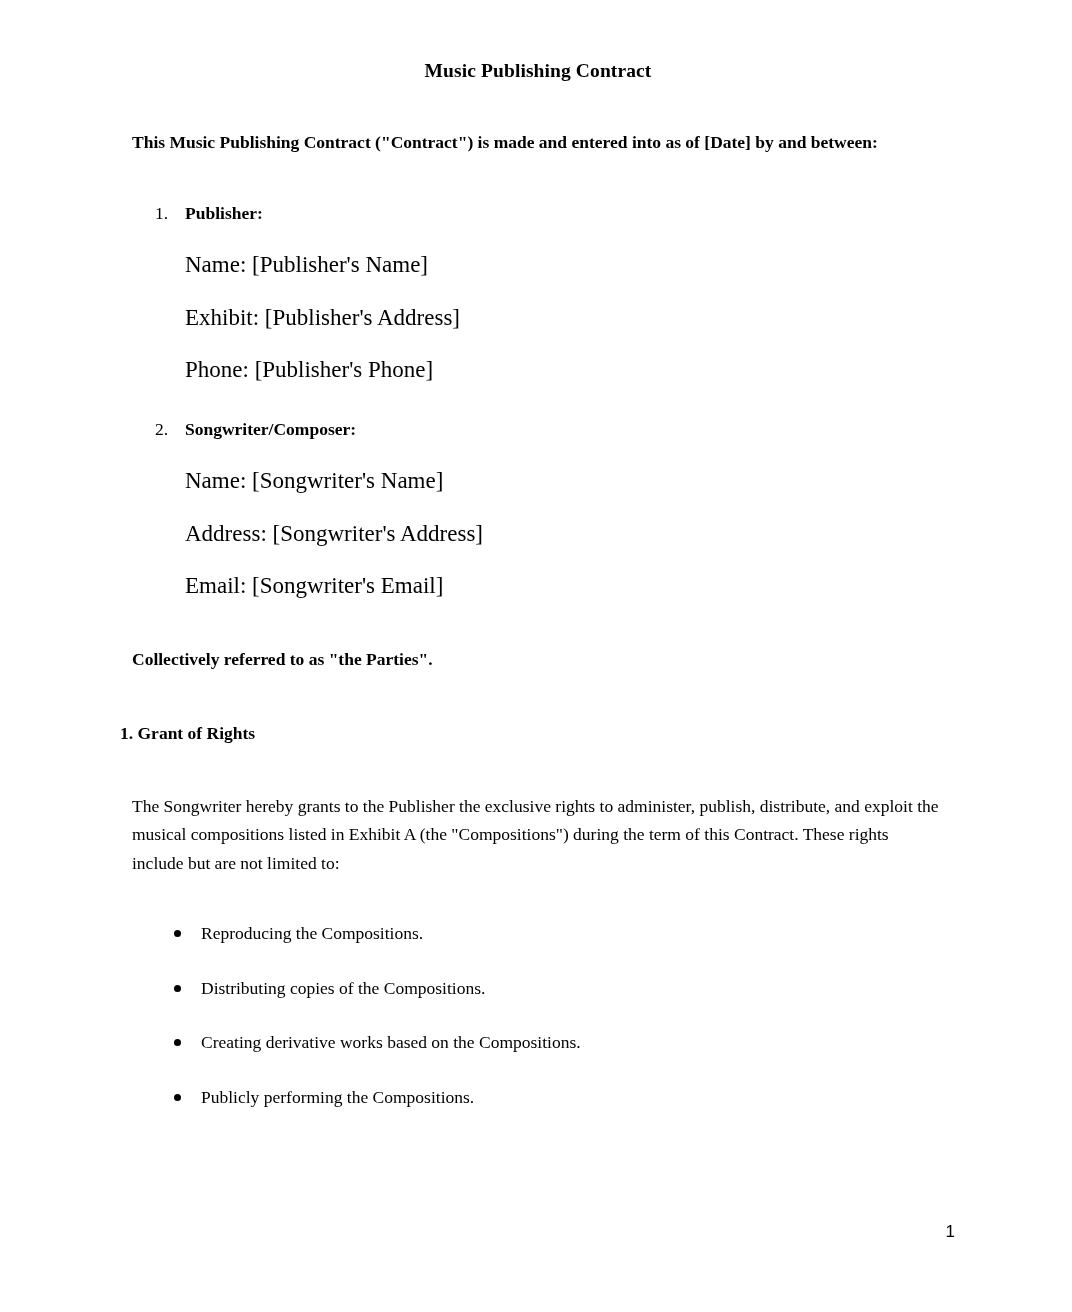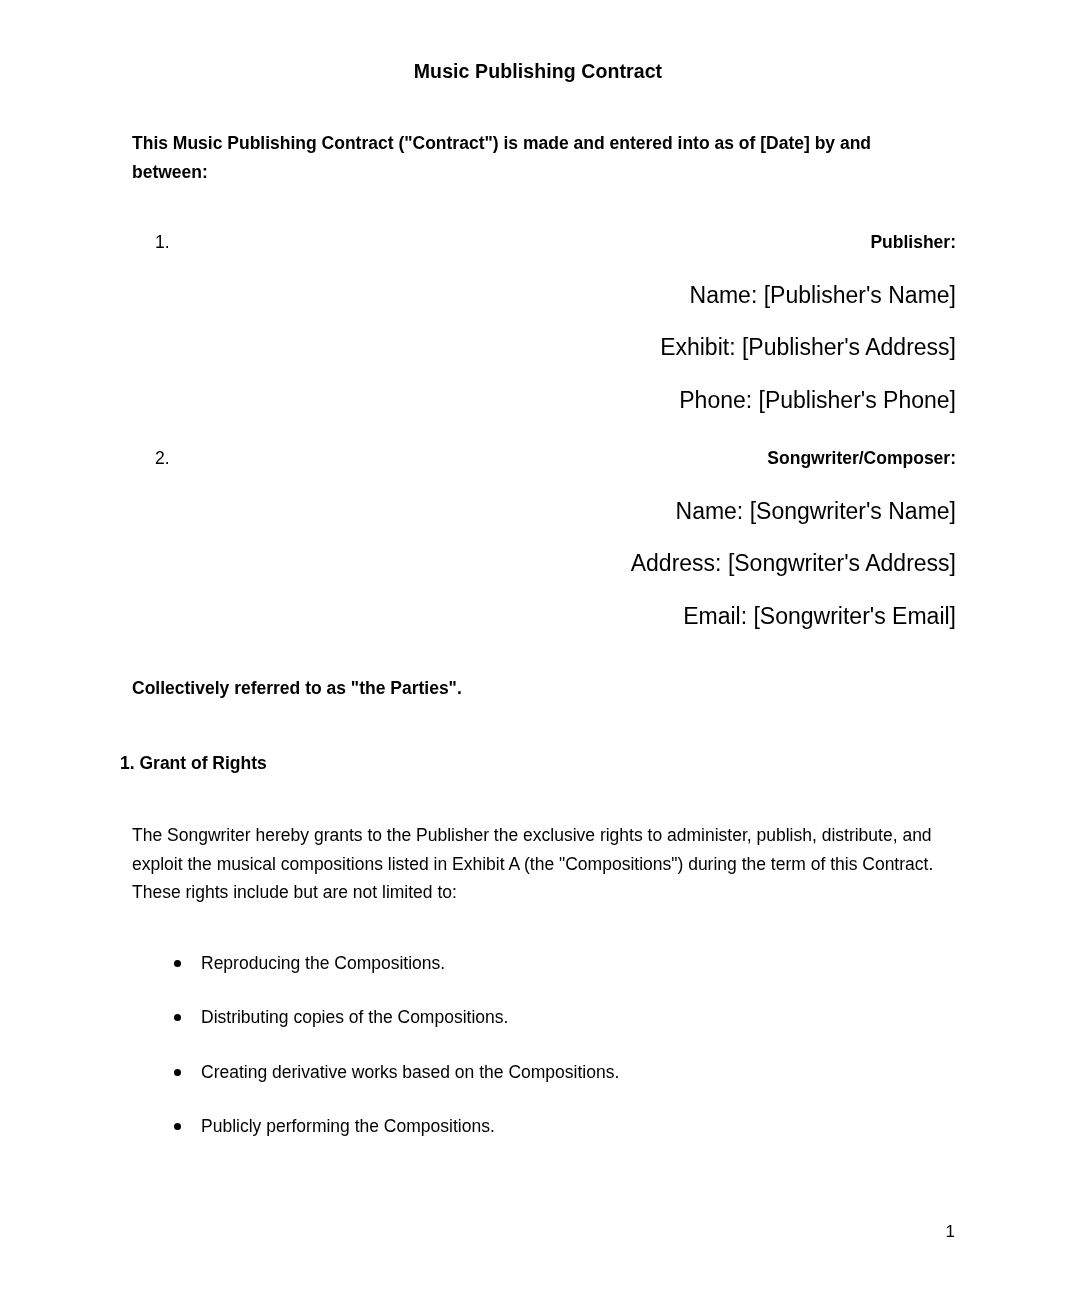--- a/index.html
+++ b/index.html
@@ -19,20 +19,21 @@
     height: 1312px;
     background: #ffffff;
     box-sizing: border-box;
     overflow: hidden;
   }
   .content {
     position: absolute;
     left: 120px;
     top: 0;
     width: 836px;
+    font-family: Liberation Serif, serif;
   }
   .doc-title {
     font-size: 19.5px;
     font-weight: bold;
     text-align: center;
     margin: 0;
     padding-top: 60px;
     letter-spacing: 0.1px;
   }
   p.body-para {
@@ -58,21 +59,20 @@
     margin: 0;
     padding: 0;
     list-style: none;
     counter-reset: party;
   }
   ol.party-list > li {
     position: relative;
     counter-increment: party;
     padding-left: 65px;
     margin: 0;
-    text-align: right;
   }
   ol.party-list > li::before {
     content: counter(party) ".";
     position: absolute;
     left: 35px;
     top: 30px;
     font-size: 17.5px;
     line-height: 28.5px;
     font-weight: normal;
   }

